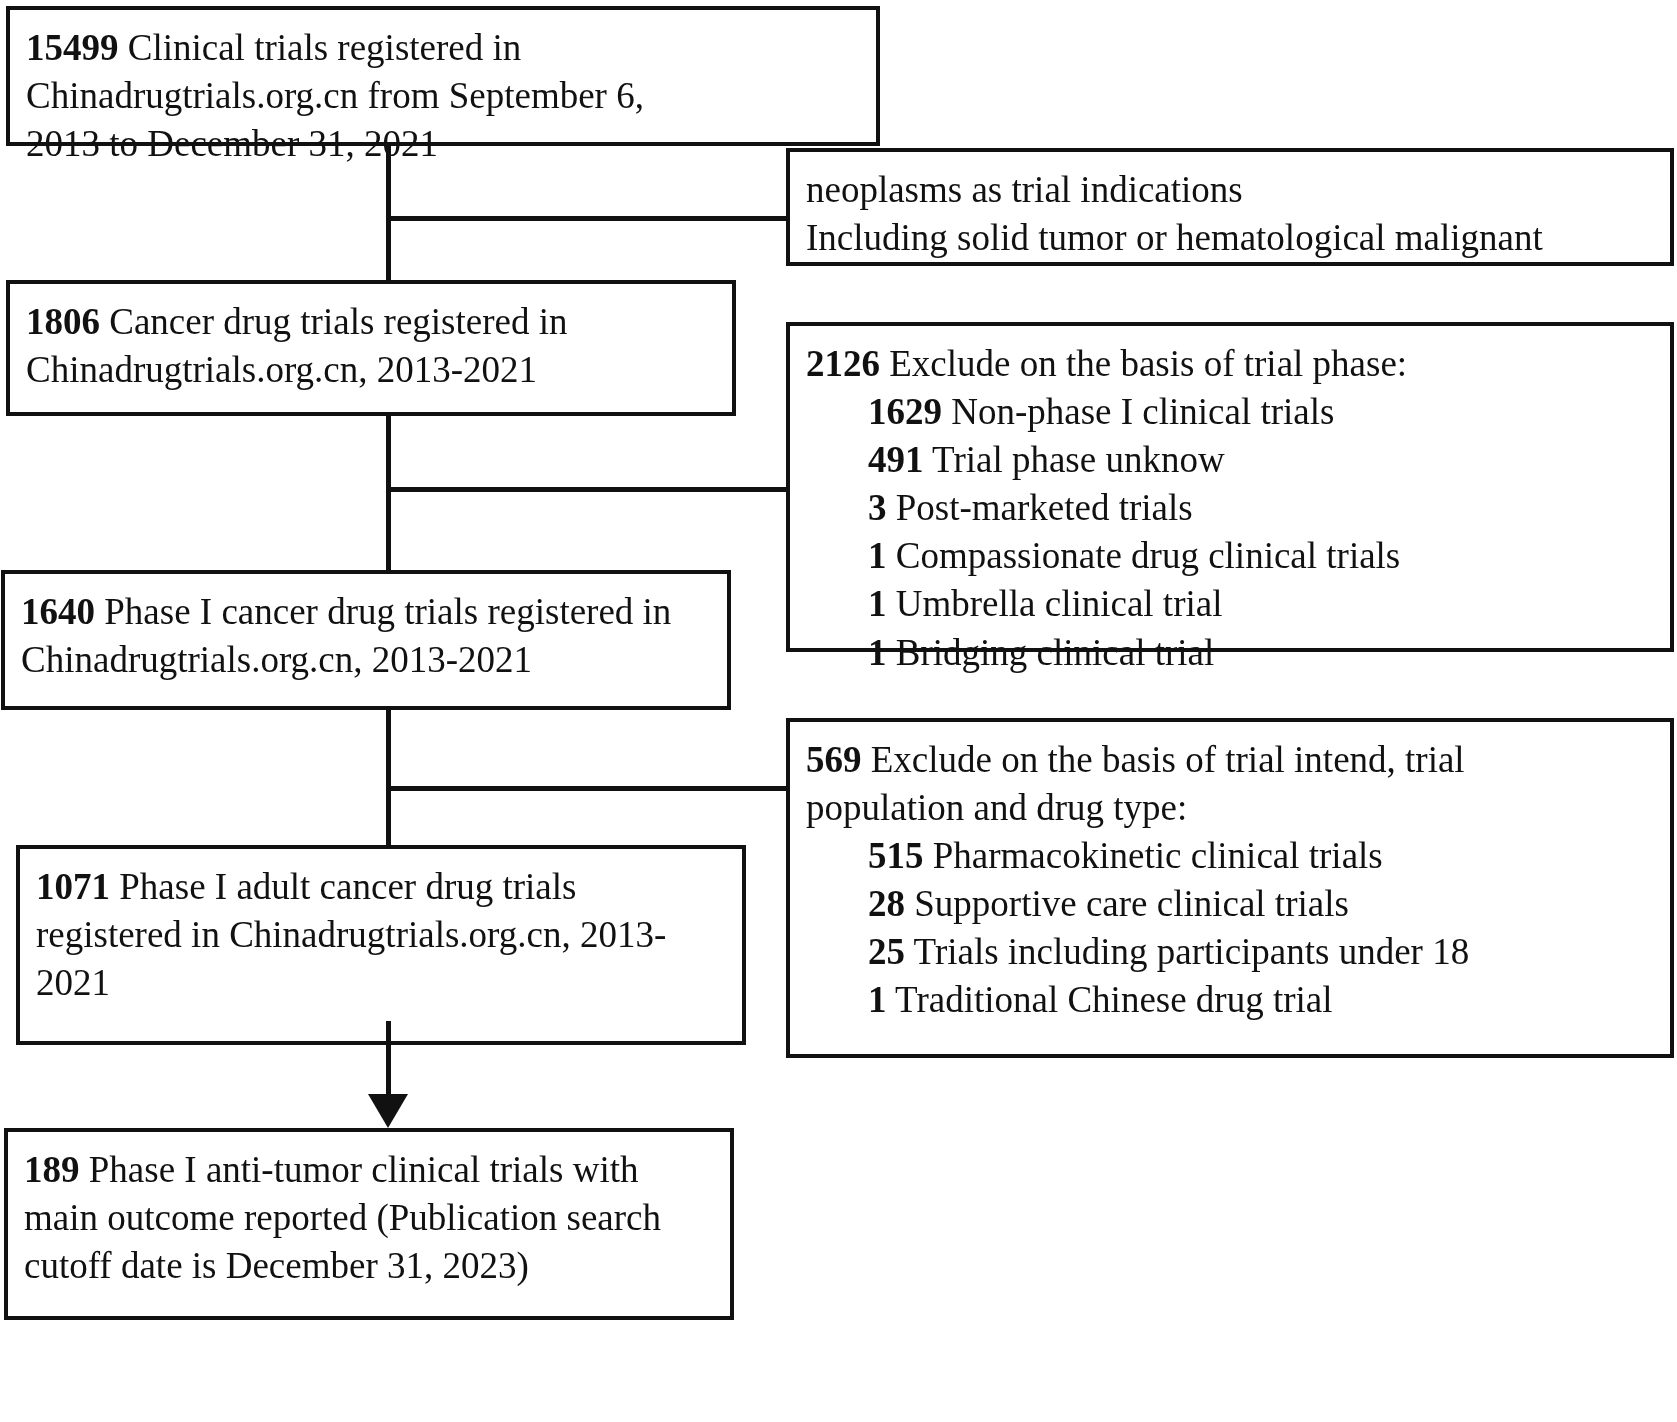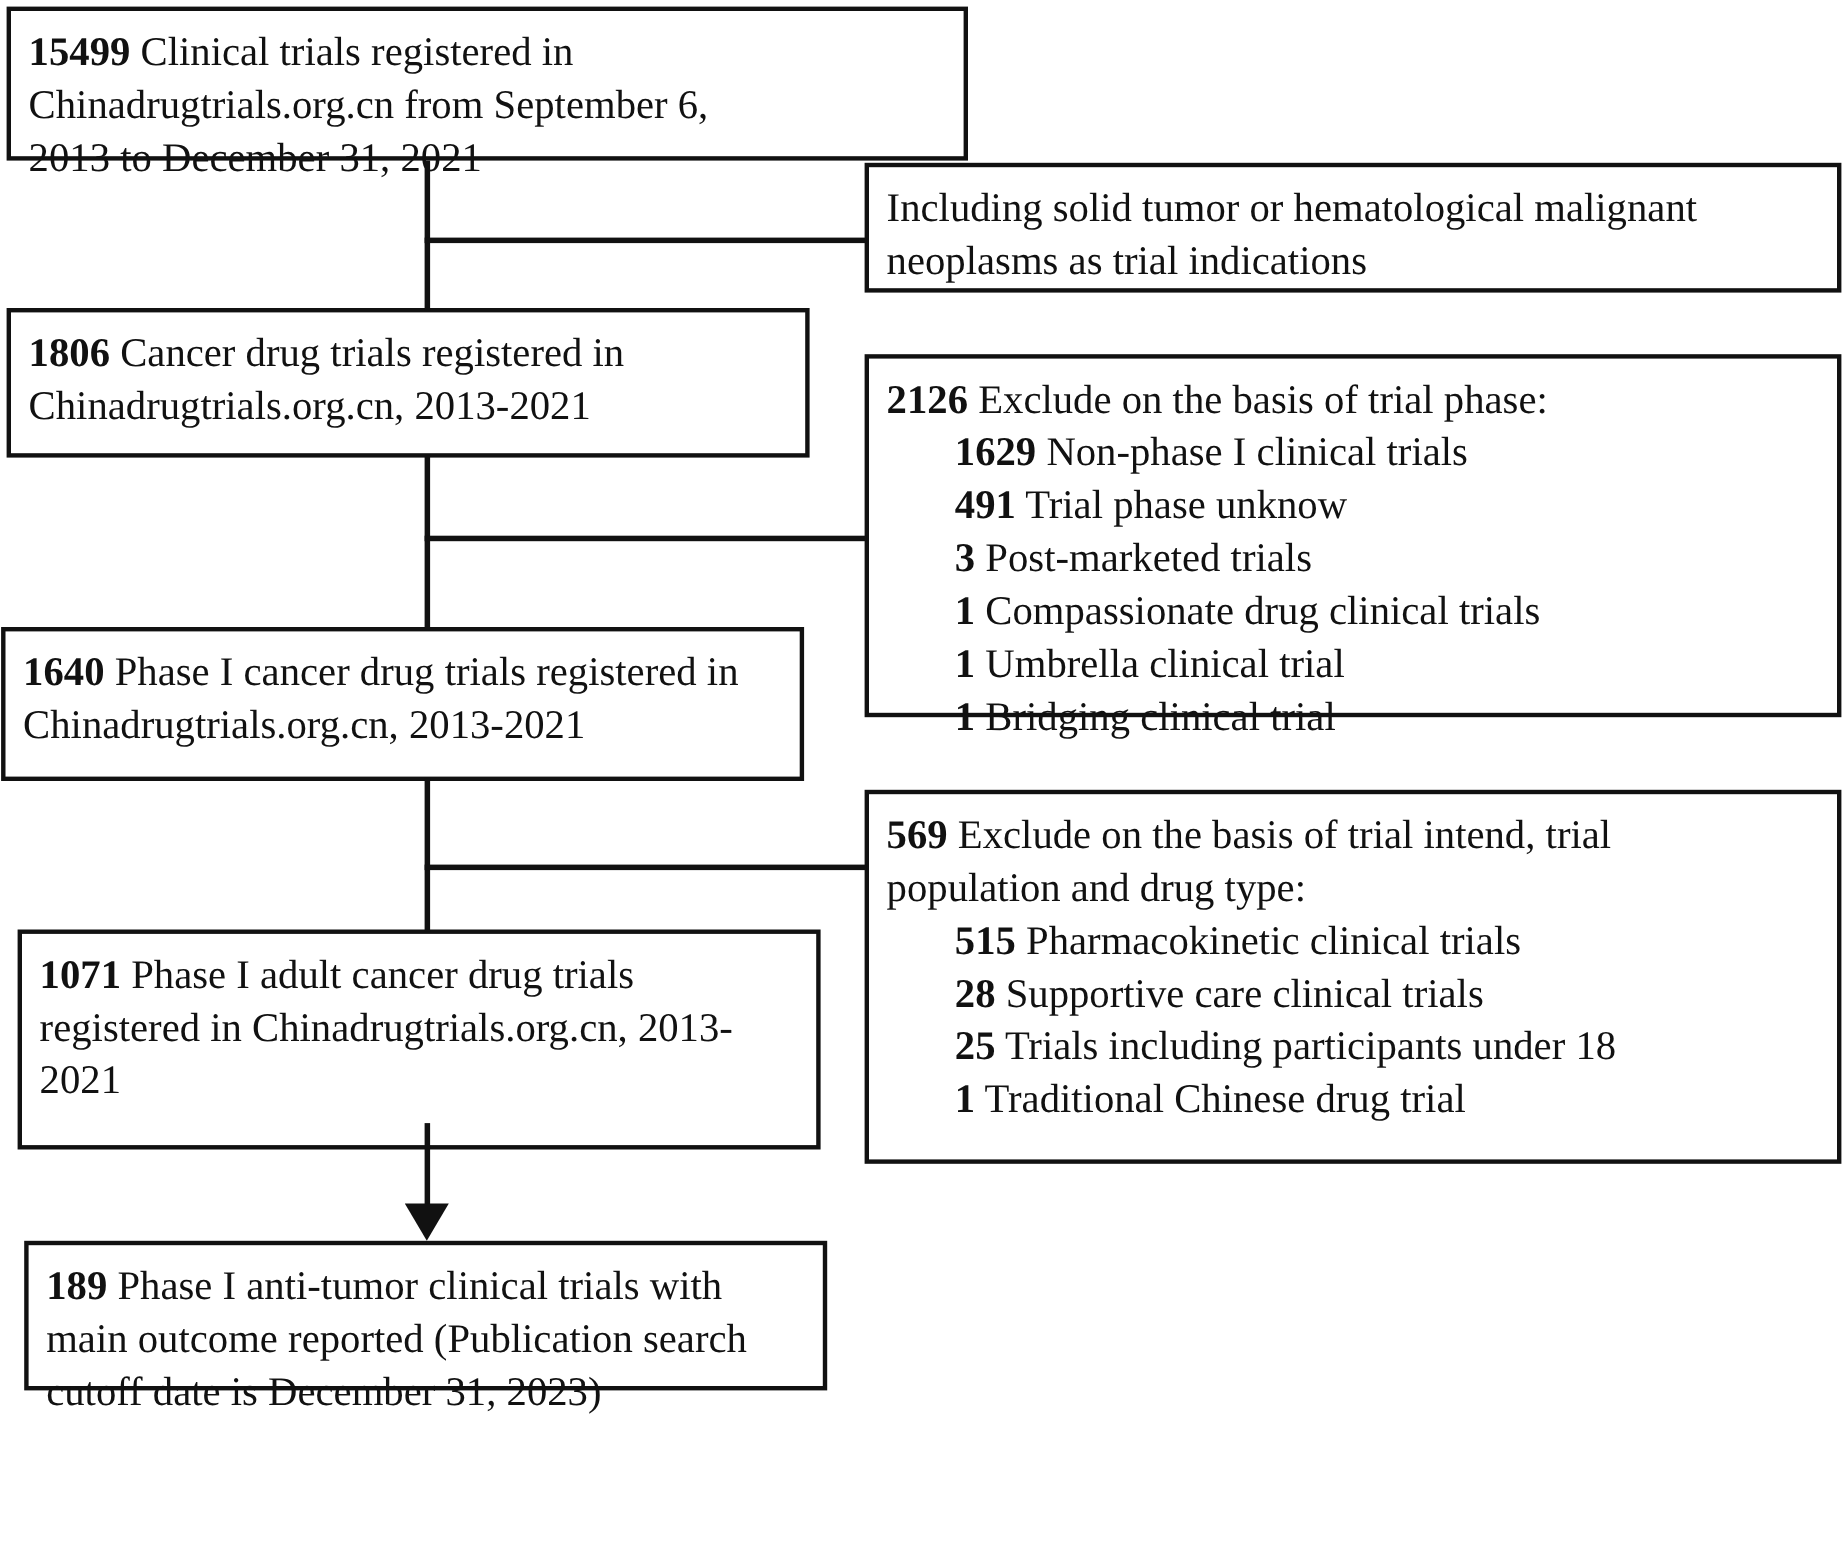--- a/index.html
+++ b/index.html
@@ -80,29 +80,29 @@
     <span class="ln"><span class="num">1640</span><span> Phase I cancer drug trials registered in</span></span>
     <span class="ln"><span class="num"></span><span>Chinadrugtrials.org.cn, 2013-2021</span></span>
   </div>
 
   <div class="box" style="left:16px; top:845px; width:730px; height:200px;">
     <span class="ln"><span class="num">1071</span><span> Phase I adult cancer drug trials</span></span>
     <span class="ln"><span class="num"></span><span>registered in Chinadrugtrials.org.cn, 2013-</span></span>
     <span class="ln"><span class="num"></span><span>2021</span></span>
   </div>
 
-  <div class="box" style="left:22px; top:1128px; width:730px; height:136px;">
+  <div class="box" style="left:4px; top:1128px; width:730px; height:192px;">
     <span class="ln"><span class="num">189</span><span> Phase I anti-tumor clinical trials with</span></span>
     <span class="ln"><span class="num"></span><span>main outcome reported (Publication search</span></span>
     <span class="ln"><span class="num"></span><span>cutoff date is December 31, 2023)</span></span>
   </div>
 
   <div class="box" style="left:786px; top:148px; width:888px; height:118px;">
+    <span class="ln"><span class="num"></span><span>neoplasms as trial indications</span></span>
     <span class="ln"><span class="num"></span><span>Including solid tumor or hematological malignant</span></span>
-    <span class="ln"><span class="num"></span><span>neoplasms as trial indications</span></span>
   </div>
 
   <div class="box" style="left:786px; top:322px; width:888px; height:330px;">
     <span class="ln"><span class="num">2126</span><span> Exclude on the basis of trial phase:</span></span>
     <span class="ln indent"><span class="num">1629</span><span> Non-phase I clinical trials</span></span>
     <span class="ln indent"><span class="num">491</span><span> Trial phase unknow</span></span>
     <span class="ln indent"><span class="num">3</span><span> Post-marketed trials</span></span>
     <span class="ln indent"><span class="num">1</span><span> Compassionate drug clinical trials</span></span>
     <span class="ln indent"><span class="num">1</span><span> Umbrella clinical trial</span></span>
     <span class="ln indent"><span class="num">1</span><span> Bridging clinical trial</span></span>

